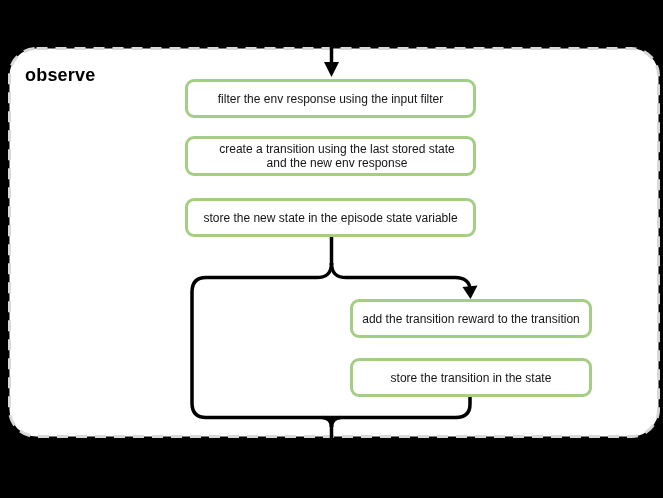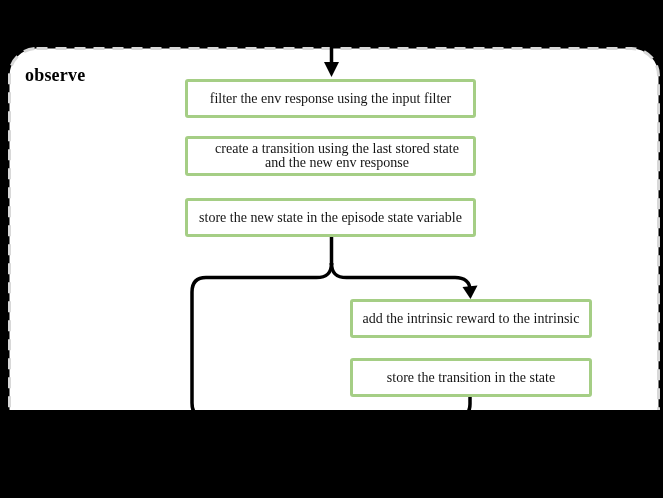--- a/index.html
+++ b/index.html
@@ -1,35 +1,35 @@
 <!DOCTYPE html>
 <html><head>
 <meta charset="utf-8">
 <style>
   html, body { margin: 0; padding: 0; background: #000; }
   .stage {
     position: relative;
-    width: 663px; height: 410px;
-    font-family: Liberation Serif, serif;
+    width: 663px; height: 498px;
+    font-family: Liberation Sans, sans-serif;
     overflow: hidden;
   }
   svg.layer { position: absolute; left: 0; top: 0; }
   .diagram-title {
     position: absolute; left: 25px; top: 65px;
     font-size: 18px; font-weight: bold; color: #000;
     letter-spacing: 0.2px;
   }
   .node {
     position: absolute; box-sizing: border-box;
     background: #ffffff;
     border: 3px solid #a5ce85;
-    border-radius: 3px;
+    border-radius: 9px;
     display: flex; align-items: center; justify-content: center;
     text-align: center;
-    font-size: 14px; line-height: 14px; color: #141414;
+    font-size: 12px; line-height: 14px; color: #141414;
     padding: 0 8px;
   }
   .node-1 { left: 185px; top: 79px;  width: 291px; height: 39px; }
   .node-2 { left: 185px; top: 136px; width: 291px; height: 40px; padding-left: 21px; }
   .node-3 { left: 185px; top: 198px; width: 291px; height: 39px; }
   .node-4 { left: 350px; top: 299px; width: 242px; height: 39px; }
   .node-5 { left: 350px; top: 358px; width: 242px; height: 39px; }
   .condition-label {
     position: absolute; left: 348px; top: 254px;
     font-size: 11px; font-weight: bold; color: #000;
@@ -76,21 +76,21 @@
 
   <div class="node node-2">
     <span>create a transition using the last stored state and the new env response</span>
   </div>
 
   <div class="node node-3">
     <span>store the new state in the episode state variable</span>
   </div>
 
   <div class="node node-4">
-    <span>add the intrinsic reward to the intrinsic</span>
+    <span>add the transition reward to the transition</span>
   </div>
 
   <div class="node node-5">
     <span>store the transition in the state</span>
   </div>
 
 
 </div>
 
 </body></html>

